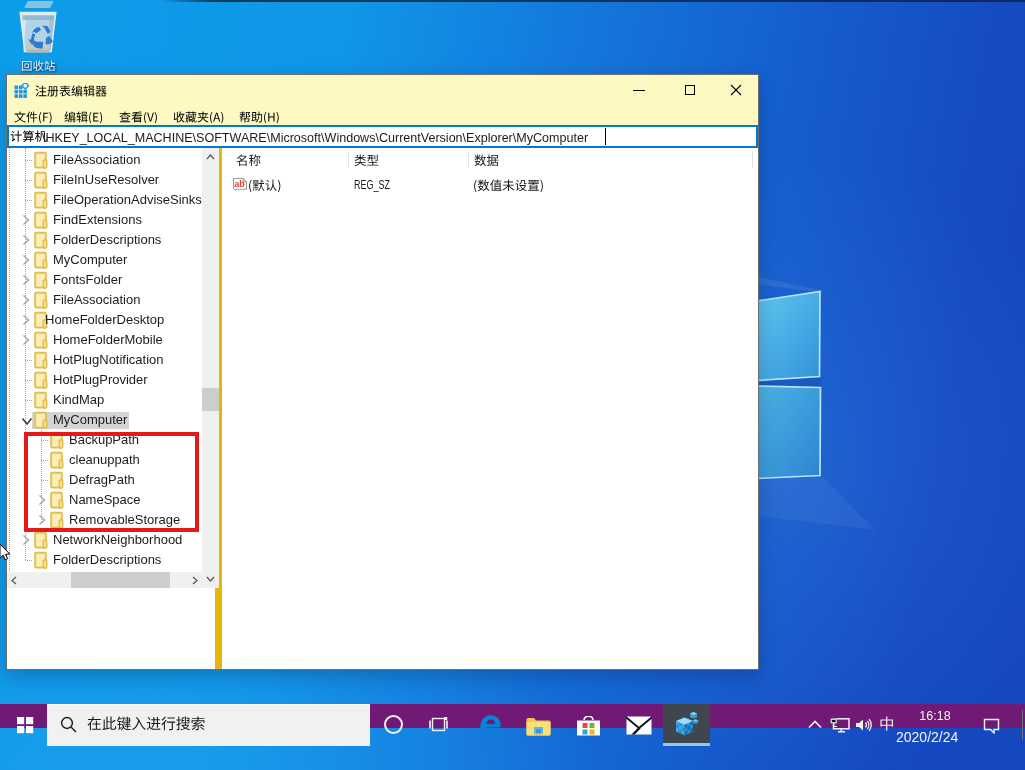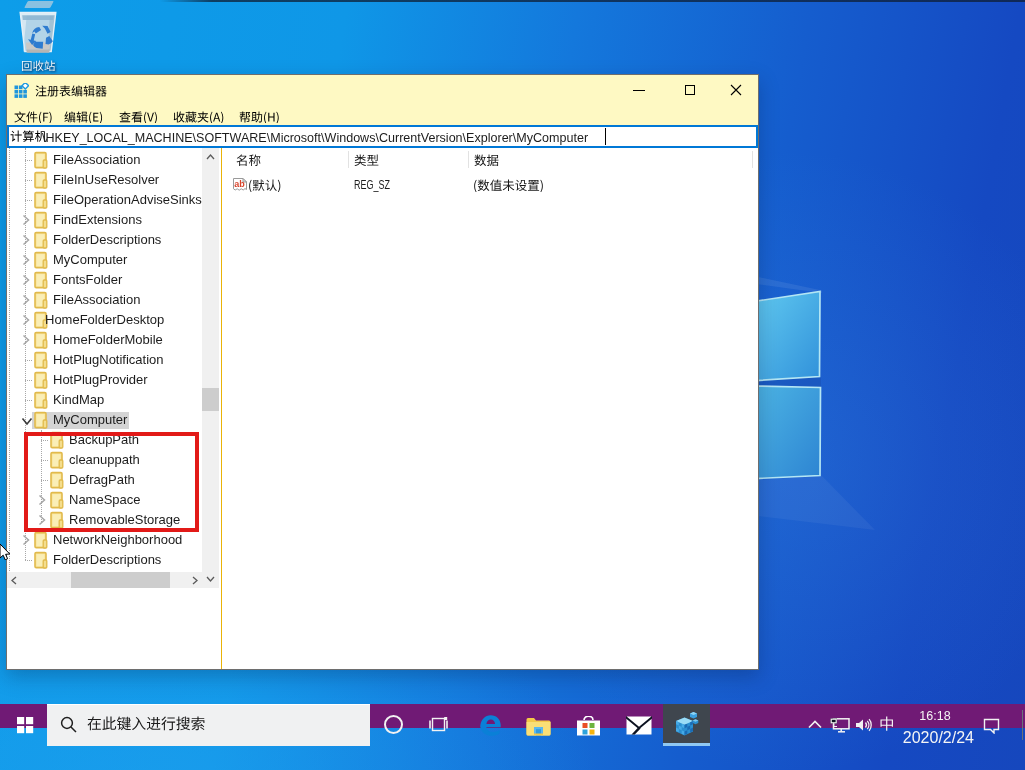--- a/index.html
+++ b/index.html
@@ -5,21 +5,21 @@
 body{font-family:"Liberation Sans",sans-serif;position:relative;background:#1453c8}
 .abs{position:absolute}
 #desk{position:absolute;inset:0;background:
  radial-gradient(640px 320px at 15% 103%, rgba(34,160,240,.55), rgba(34,160,240,0) 70%),
  radial-gradient(480px 480px at 77% 60%, rgba(70,150,235,.22), rgba(70,150,235,0) 65%),
  linear-gradient(100deg,#0d9de9 0%,#0f97e7 30%,#1478dc 50%,#155dce 70%,#1549c2 88%,#1647bd 100%);}
 #win{position:absolute;left:6px;top:74px;width:753px;height:596px;background:#fef9c3;
  border:1px solid #6e6e6e;box-shadow:0 7px 18px rgba(0,20,60,.25)}
 #abar{position:absolute;left:0;top:50px;right:0;height:23px;background:#fff;border:2px solid #0078d6}
 #content{position:absolute;left:0;top:73px;right:0;bottom:0;background:#fff}
-#tree{position:absolute;left:0;top:0;width:215px;bottom:0;border-right:1px solid #eab308}
+#tree{position:absolute;left:0;top:0;width:215px;bottom:0;border-right:7px solid #eab308}
 #rp{position:absolute;left:217px;top:0;right:0;bottom:0}
 .vdot{position:absolute;width:1px;border-left:1px dotted #a8a8a8}
 .hdot{position:absolute;height:1px;border-top:1px dotted #a8a8a8}
 .trow{position:absolute;font-size:13px;color:#1c1c1c;white-space:nowrap}
 .fold{position:absolute;width:14px;height:18px}
 .sb{background:#f0f0f0}
 .thumb{background:#cdcdcd}
 .colsep{position:absolute;top:3px;height:17px;width:1px;background:#e2e2e2}
 #taskbar{position:absolute;left:0;top:704px;width:1025px;height:24px;background:#701a75}
 .ticon{position:absolute}
@@ -417,17 +417,17 @@
 <svg class="ticon" style="left:855px;top:14px" width="17" height="14" viewBox="0 0 17 14">
 <path d="M1 5 L4 5 L8 1.5 L8 12.5 L4 9 L1 9 Z" fill="#f2f2f2"></path>
 <path d="M10.5 4.5 a4 4 0 0 1 0 5" stroke="#f2f2f2" stroke-width="1.3" fill="none"></path>
 <path d="M12.3 2.8 a6.5 6.5 0 0 1 0 8.4" stroke="#f2f2f2" stroke-width="1.3" fill="none"></path>
 <path d="M14.1 1.2 a9 9 0 0 1 0 11.6" stroke="#f2f2f2" stroke-width="1.3" fill="none"></path>
     </svg>
 <svg style="position:absolute;left:879px;top:12px;" width="15.5" height="15.5" viewBox="0 -880 1000 1000" preserveAspectRatio="none">
       <path d="M458 840V661H96V186H171V248H458V-79H537V248H825V191H902V661H537V840ZM171 322V588H458V322ZM825 322H537V588H825Z" transform="scale(1,-1)" fill="#f5f5f5"></path>
     </svg>
 <div class="abs" style="left:905px;top:5px;width:60px;text-align:center;font-size:12.5px;color:#f5f5f5">16:18</div>
-<div class="abs" style="left:896px;top:25px;width:78px;text-align:right;font-size:16px;color:#f5f5f5">2020/2/24</div>
+<div class="abs" style="left:896px;top:25px;width:78px;text-align:left;font-size:14px;color:#f5f5f5">2020/2/24</div>
 <svg class="ticon" style="left:983px;top:14px" width="17" height="16" viewBox="0 0 17 16">
 <path d="M1.5 1.5 L15.5 1.5 L15.5 11.5 L11 11.5 L11 15 L7.5 11.5 L1.5 11.5 Z" fill="none" stroke="#f2f2f2" stroke-width="1.4"></path>
     </svg>
 <div class="abs" style="left:1022px;top:6px;width:1px;height:30px;background:#6a7078"></div>
 </div>
 </body></html>

